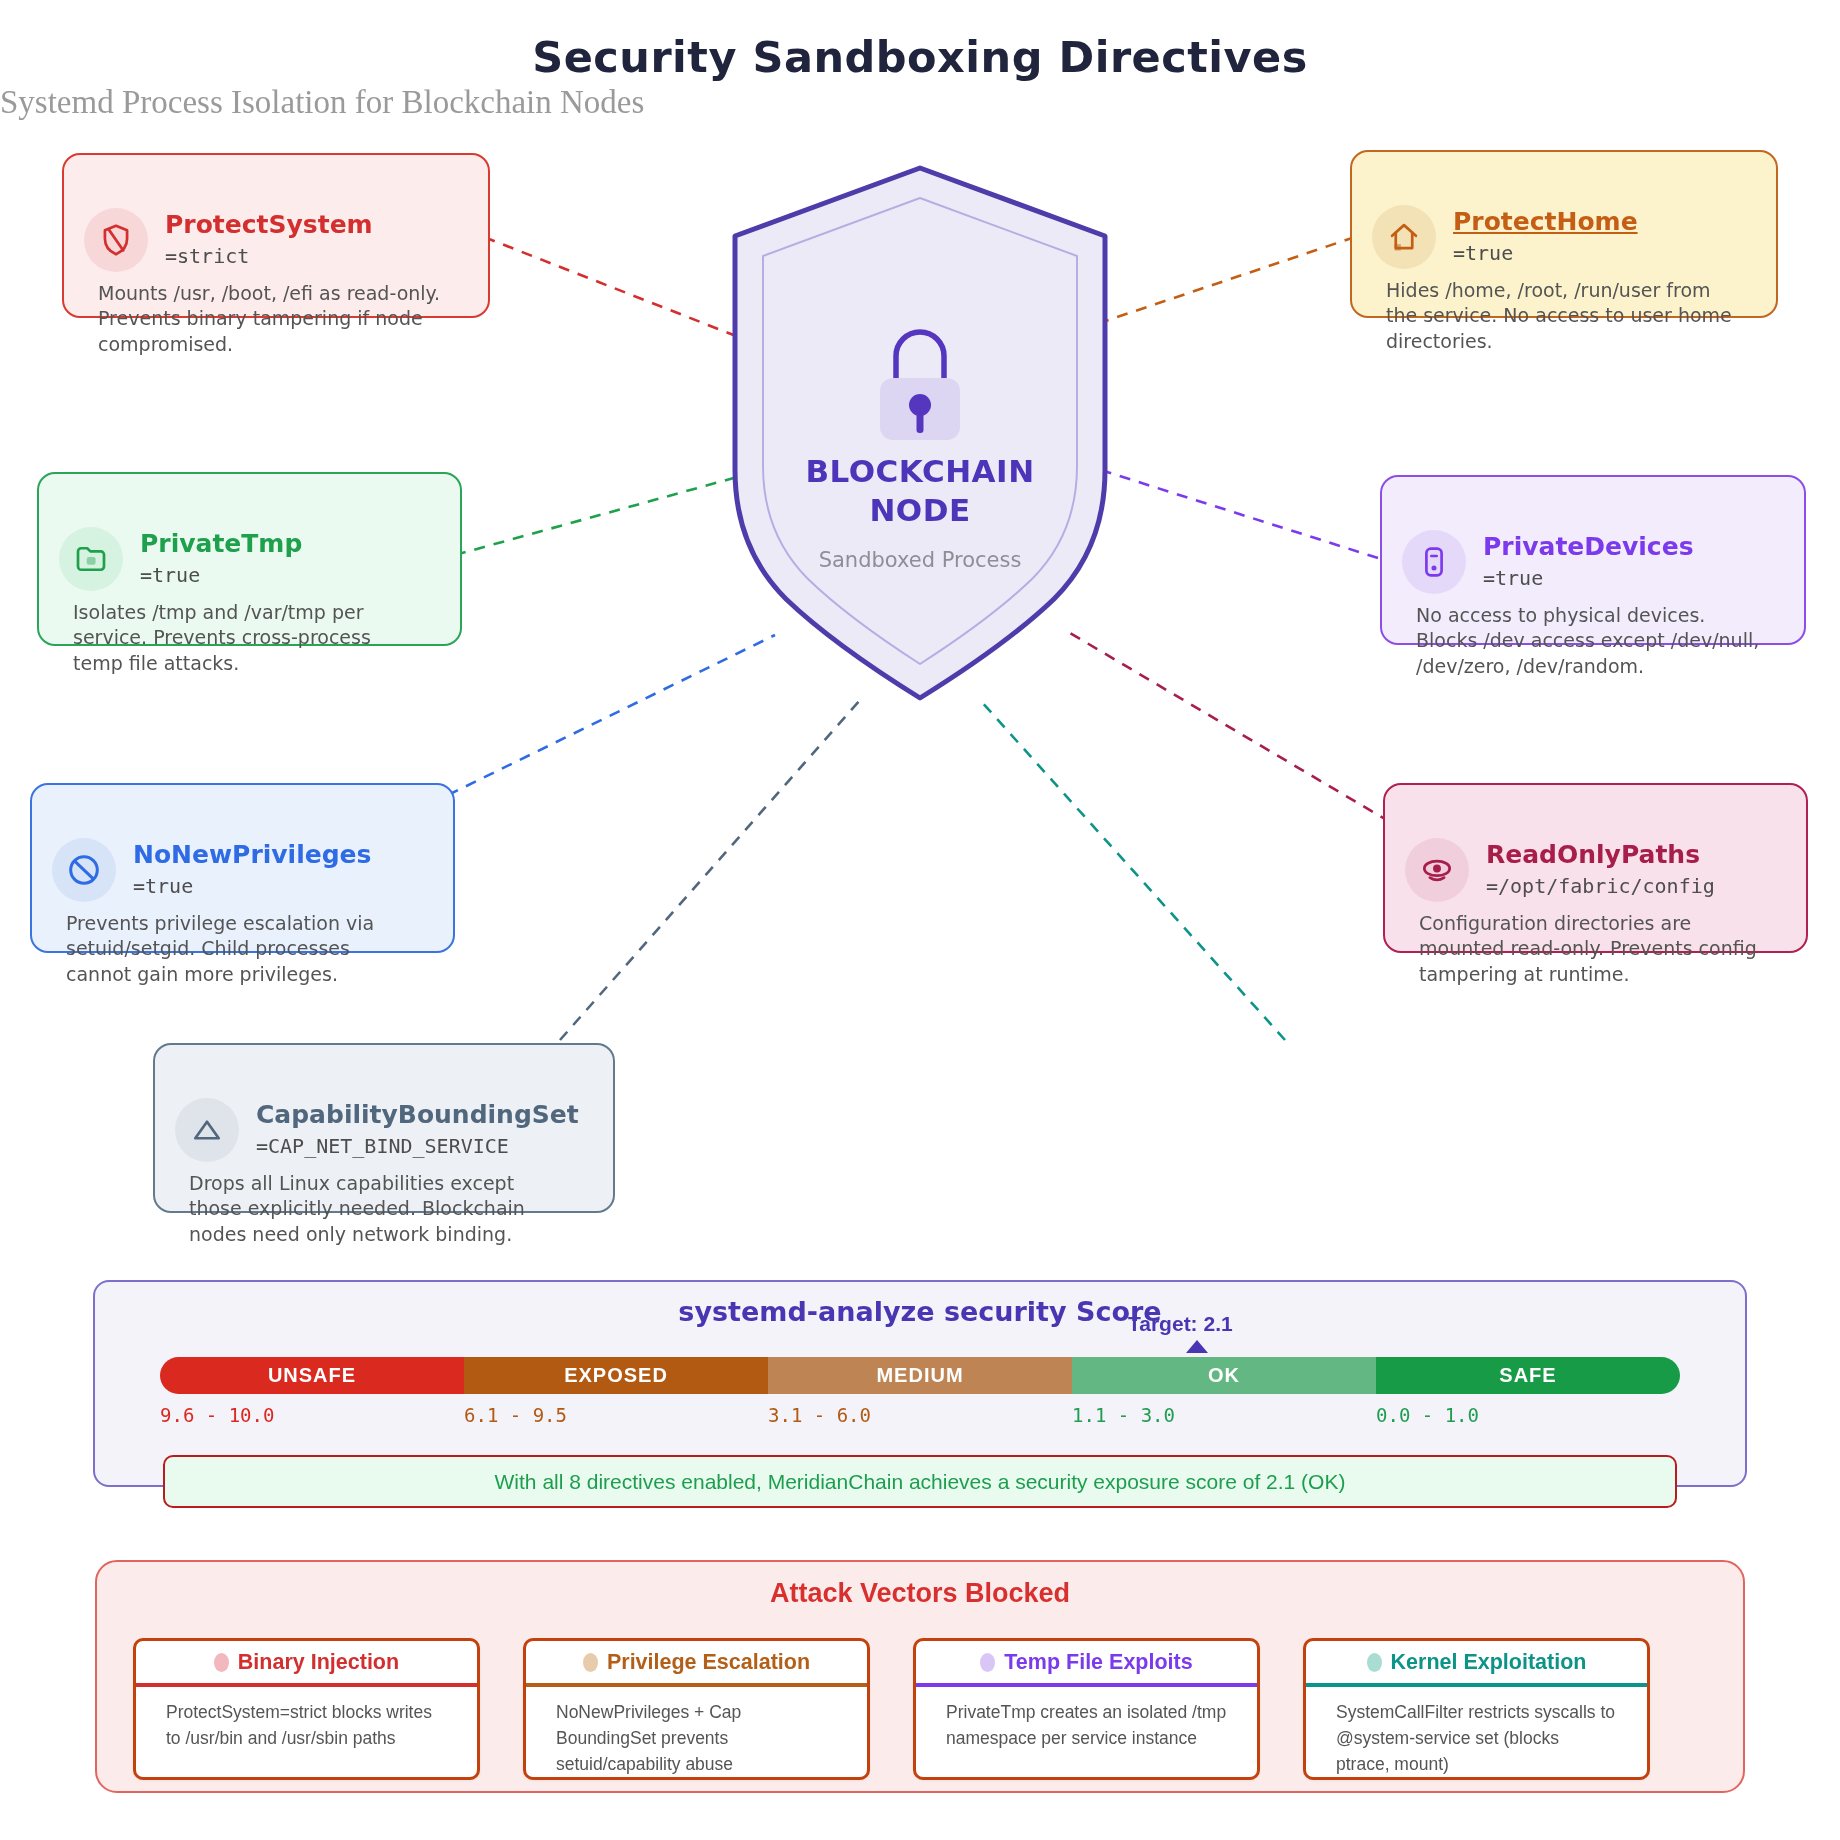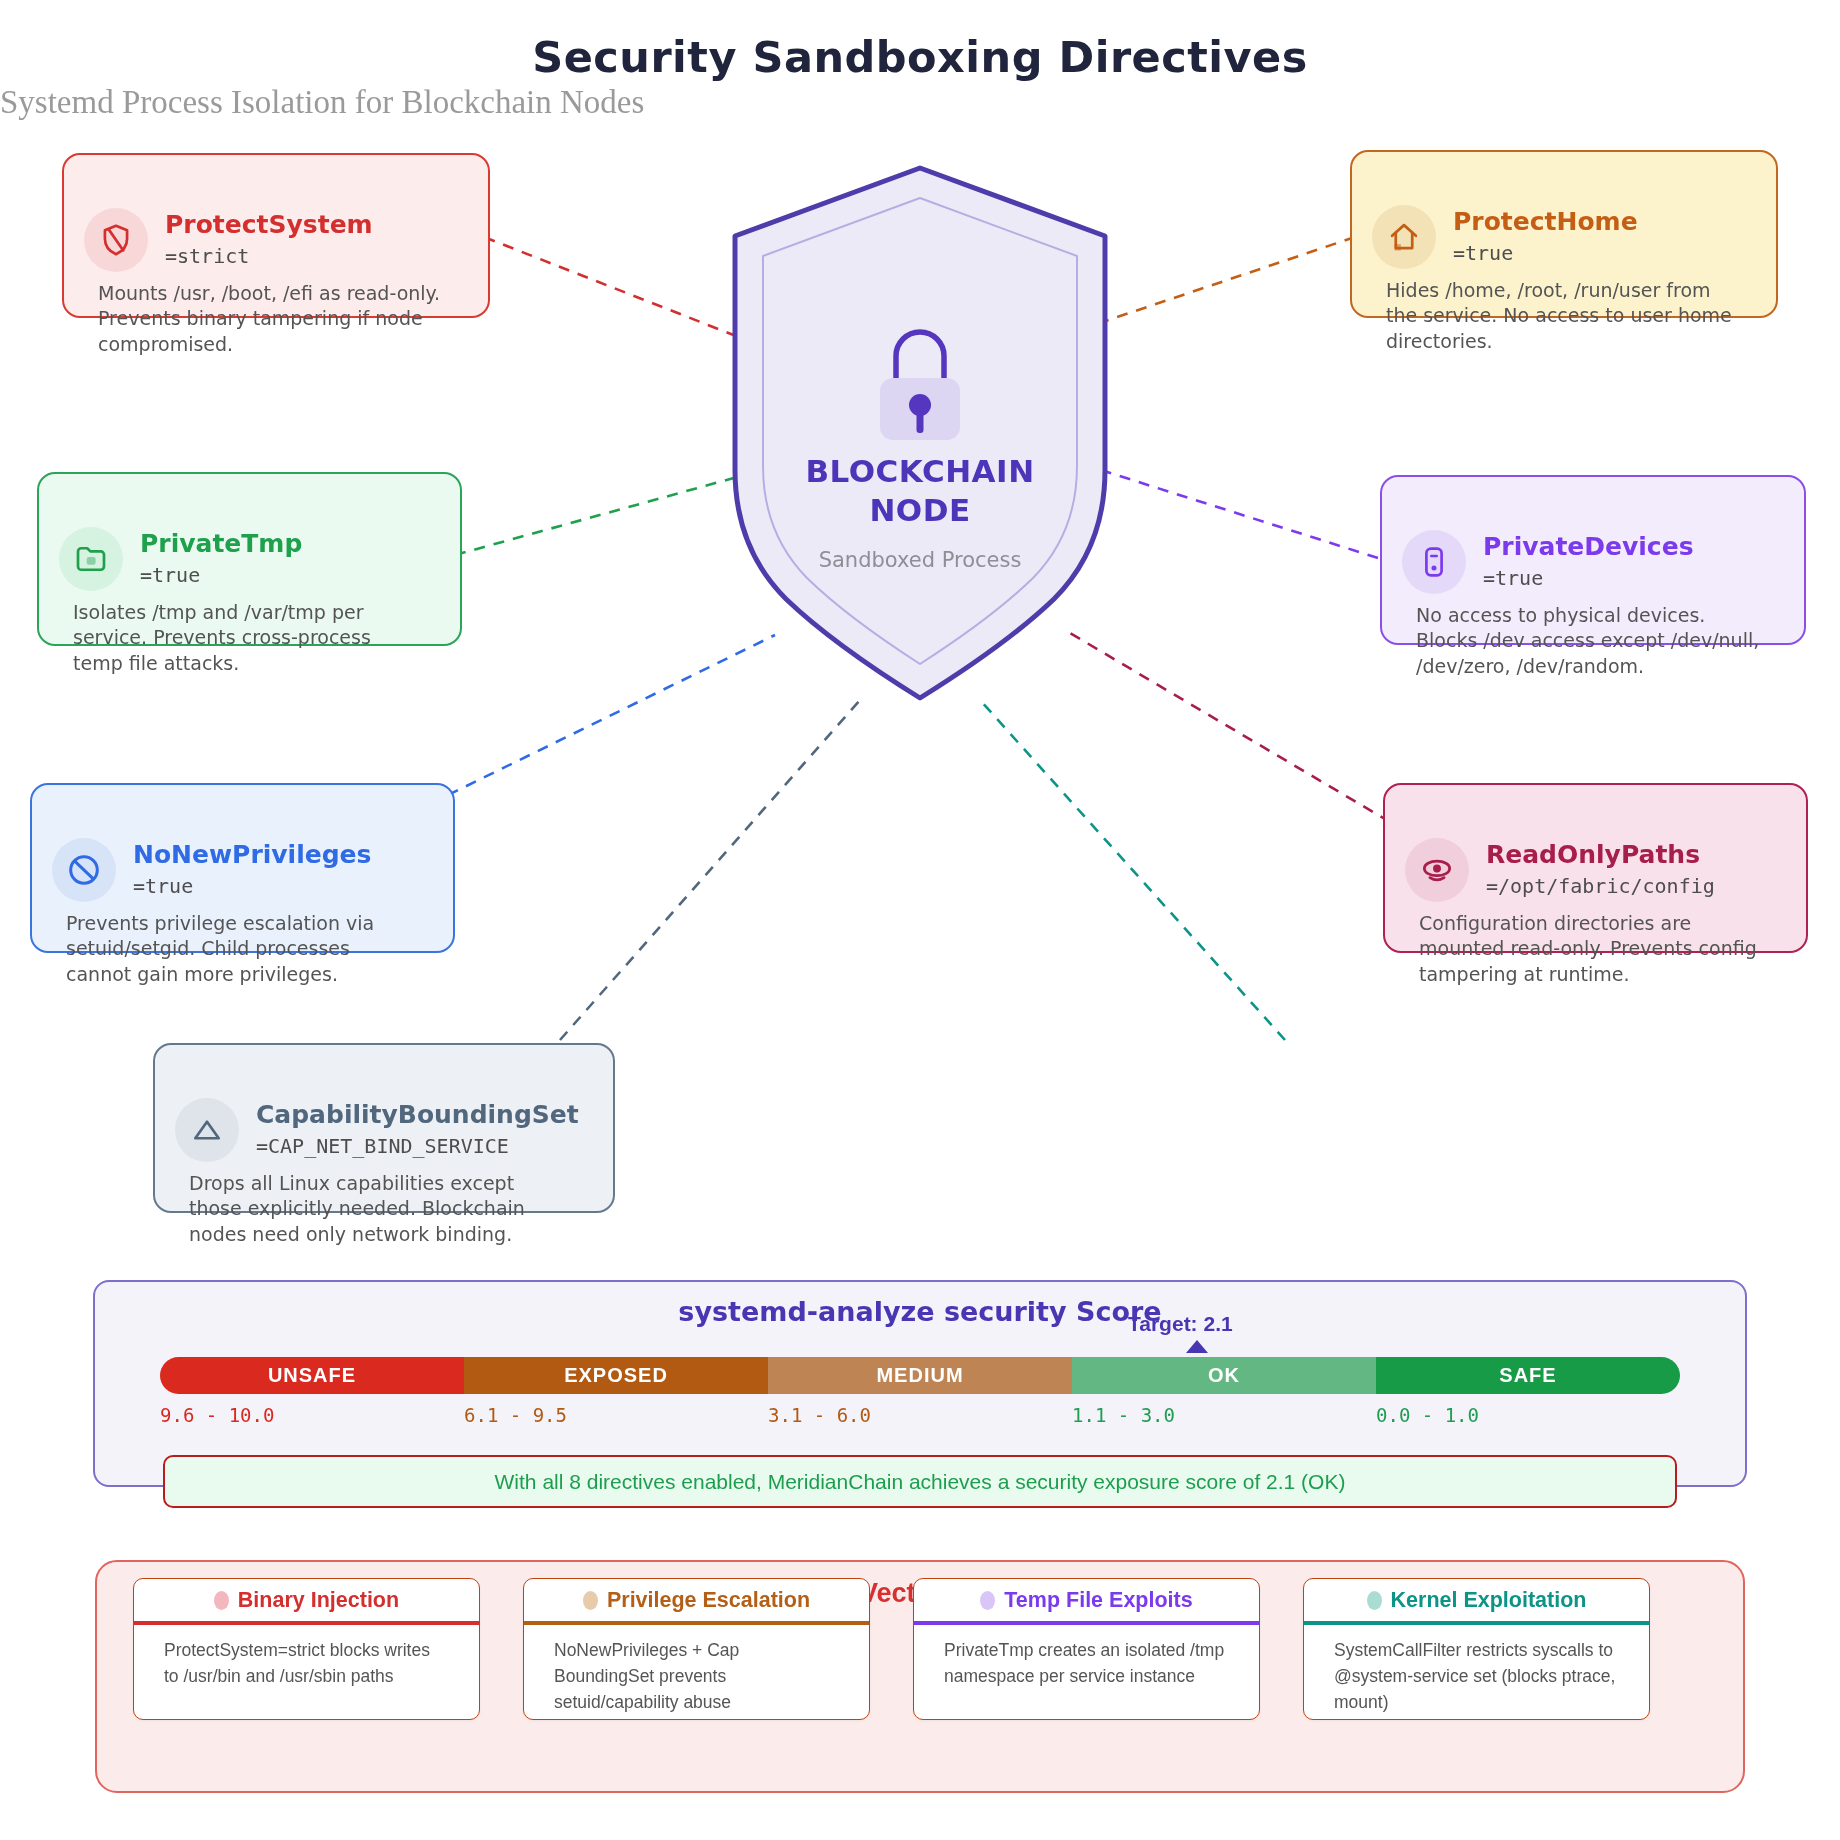--- a/index.html
+++ b/index.html
@@ -60,22 +60,22 @@
   .range-cell{flex:1;text-align:left;font-family:"DejaVu Sans Mono",monospace;font-size:19px;}
   #score-note{left:163px;top:1455px;width:1514px;height:53px;border-radius:10px;background:#e9fbef;
               border:2px solid #b91c1c;box-sizing:border-box;display:flex;align-items:center;
               justify-content:center;font-size:21px;z-index:3;font-family:"Liberation Sans",sans-serif;}
 
   
   #attack-panel{left:95px;top:1560px;width:1650px;height:233px;border-radius:22px;background:#fcebeb;
                 border:2px solid #e1655f;box-sizing:border-box;z-index:1;}
   #attack-title{left:0;top:1578px;width:1840px;text-align:center;font-size:27px;font-weight:bold;z-index:2;
                 font-family:"Liberation Sans",sans-serif;}
-  .attack-card{position:absolute;top:1578px;width:347px;height:142px;background:#ffffff;
-               border-radius:10px;border:1px solid #c2410c;box-shadow:0 1px 3px rgba(0,0,0,0.05);
+  .attack-card{position:absolute;top:1638px;width:347px;height:142px;background:#ffffff;
+               border-radius:10px;border:3px solid #c2410c;box-shadow:0 1px 3px rgba(0,0,0,0.05);
                box-sizing:border-box;z-index:2;font-family:"Liberation Sans",sans-serif;}
   #attack-card-0{left:133px;} #attack-card-1{left:523px;} #attack-card-2{left:913px;} #attack-card-3{left:1303px;}
   .attack-head{display:flex;align-items:center;justify-content:center;gap:9px;height:42px;}
   .attack-dot{width:15px;height:19px;border-radius:50%;}
   .attack-label{font-size:21.5px;font-weight:bold;}
   .attack-rule{height:3.5px;width:100%;}
   .attack-desc{font-size:17.5px;color:#555555;line-height:1.5;padding:12px 30px 0 30px;}
 </style>
 </head>
 <body>
@@ -131,21 +131,21 @@
   <div class="card" id="card-protecthome" style="background-color: rgb(252, 242, 204); border-color: rgb(194, 103, 31);">
     <div class="card-head">
       <div class="icon-circle" style="background-color: rgb(243, 226, 182); color: rgb(196, 94, 20);">
         <svg viewBox="0 0 24 24" fill="none" stroke="currentColor" stroke-width="1.7">
           <path d="M4.5 11.2 L12 4.5 L19.5 11.2"></path>
           <path d="M6.8 9.3 V19 H17.2 V9.3"></path>
           <rect x="6" y="16.5" width="4" height="4" fill="currentColor" stroke="none" opacity="0.5"></rect>
         </svg>
       </div>
       <div>
-        <div class="card-title" style="color: rgb(196, 94, 20);">ProtectHome</div>
+        <div class="card-title" style="color: rgb(196, 94, 20); text-decoration: underline;">ProtectHome</div>
         <div class="card-value">=true</div>
       </div>
     </div>
     <div class="card-desc">Hides /home, /root, /run/user from the service. No access to user home directories.</div>
   </div>
 
   <div class="card" id="card-privatetmp" style="background-color: rgb(234, 250, 240); border-color: rgb(42, 165, 88);">
     <div class="card-head">
       <div class="icon-circle" style="background-color: rgb(214, 242, 224); color: rgb(31, 160, 77);">
         <svg viewBox="0 0 24 24" fill="none" stroke="currentColor" stroke-width="1.7">

